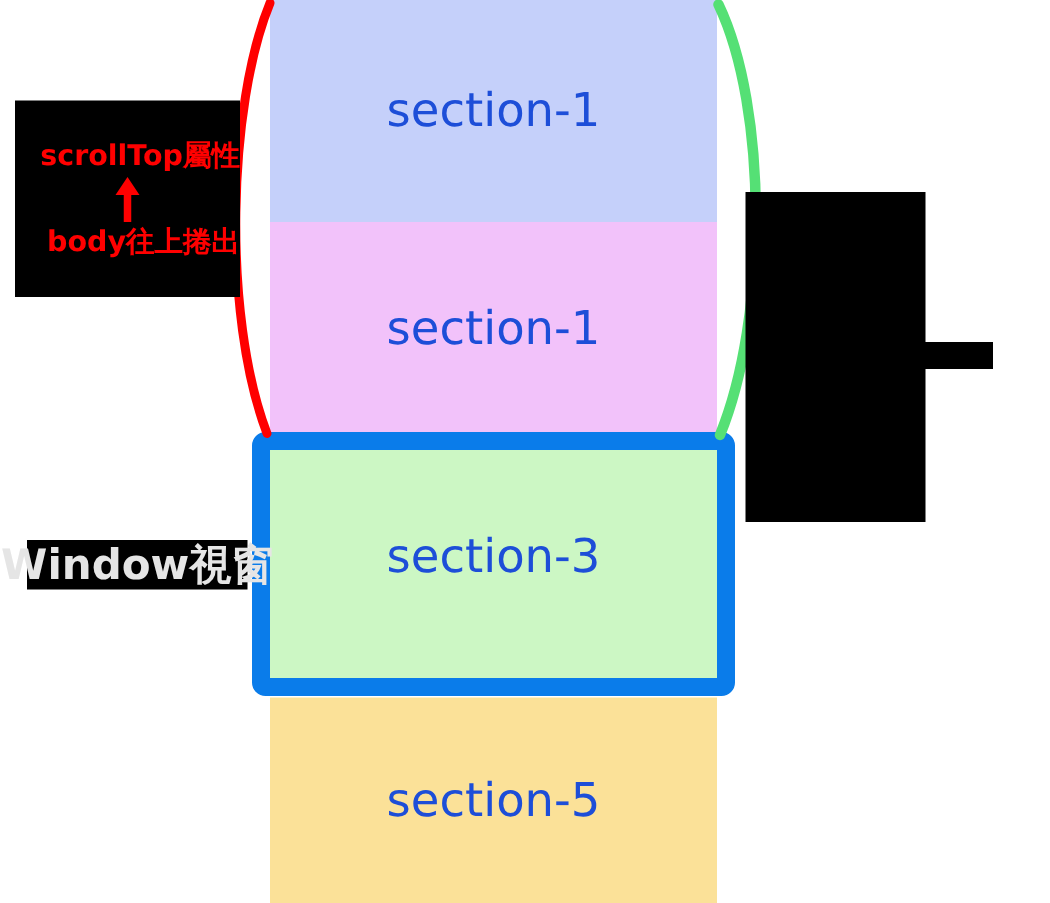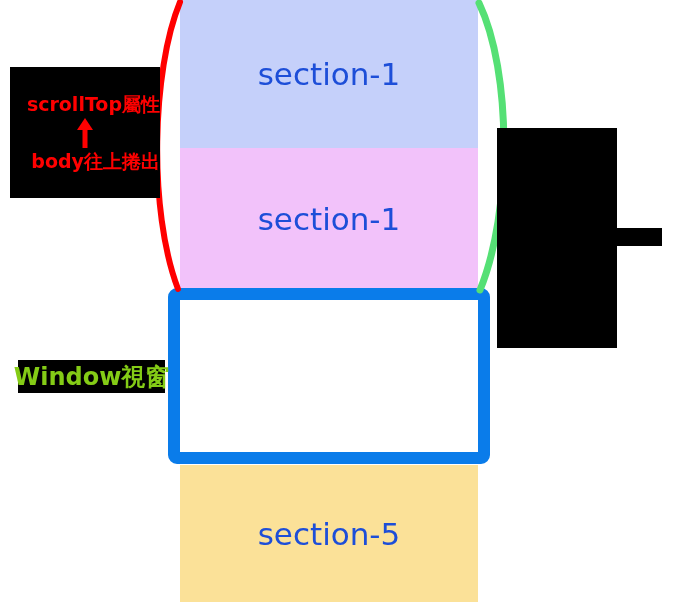--- a/index.html
+++ b/index.html
@@ -93,23 +93,23 @@
     display: block;
   }
 
   #window-callout {
     left: 18px;
     top: 360px;
     width: 147px;
     height: 33px;
   }
   .callout-text-blue {
-    color: #84cc16;
+    color: #e5e5e5;
     font-family: "DejaVu Sans", "Liberation Sans", sans-serif;
-    font-size: 24px;
+    font-size: 28px;
     font-weight: bold;
     white-space: nowrap;
   }
 
   
   #scrollheight-callout {
     position: absolute;
     left: 497px;
     top: 128px;
     width: 120px;
@@ -143,20 +143,23 @@
 <div id="stage">
 
   <div class="section" id="section-1">
     <span class="section-label">section-1</span>
   </div>
 
   <div class="section" id="section-2">
     <span class="section-label">section-1</span>
   </div>
 
+  <div class="section" id="section-3">
+    <span class="section-label">section-3</span>
+  </div>
 
   <div class="section" id="section-4">
     <span class="section-label">section-5</span>
   </div>
 
   <div id="window-frame"></div>
 
   <svg class="arc" viewBox="0 0 700 602" xmlns="http://www.w3.org/2000/svg">
     <path d="M 180 2 C 152 70, 148 210, 178 289" fill="none" stroke="#ff0000" stroke-width="6" stroke-linecap="round"></path>
   </svg>

